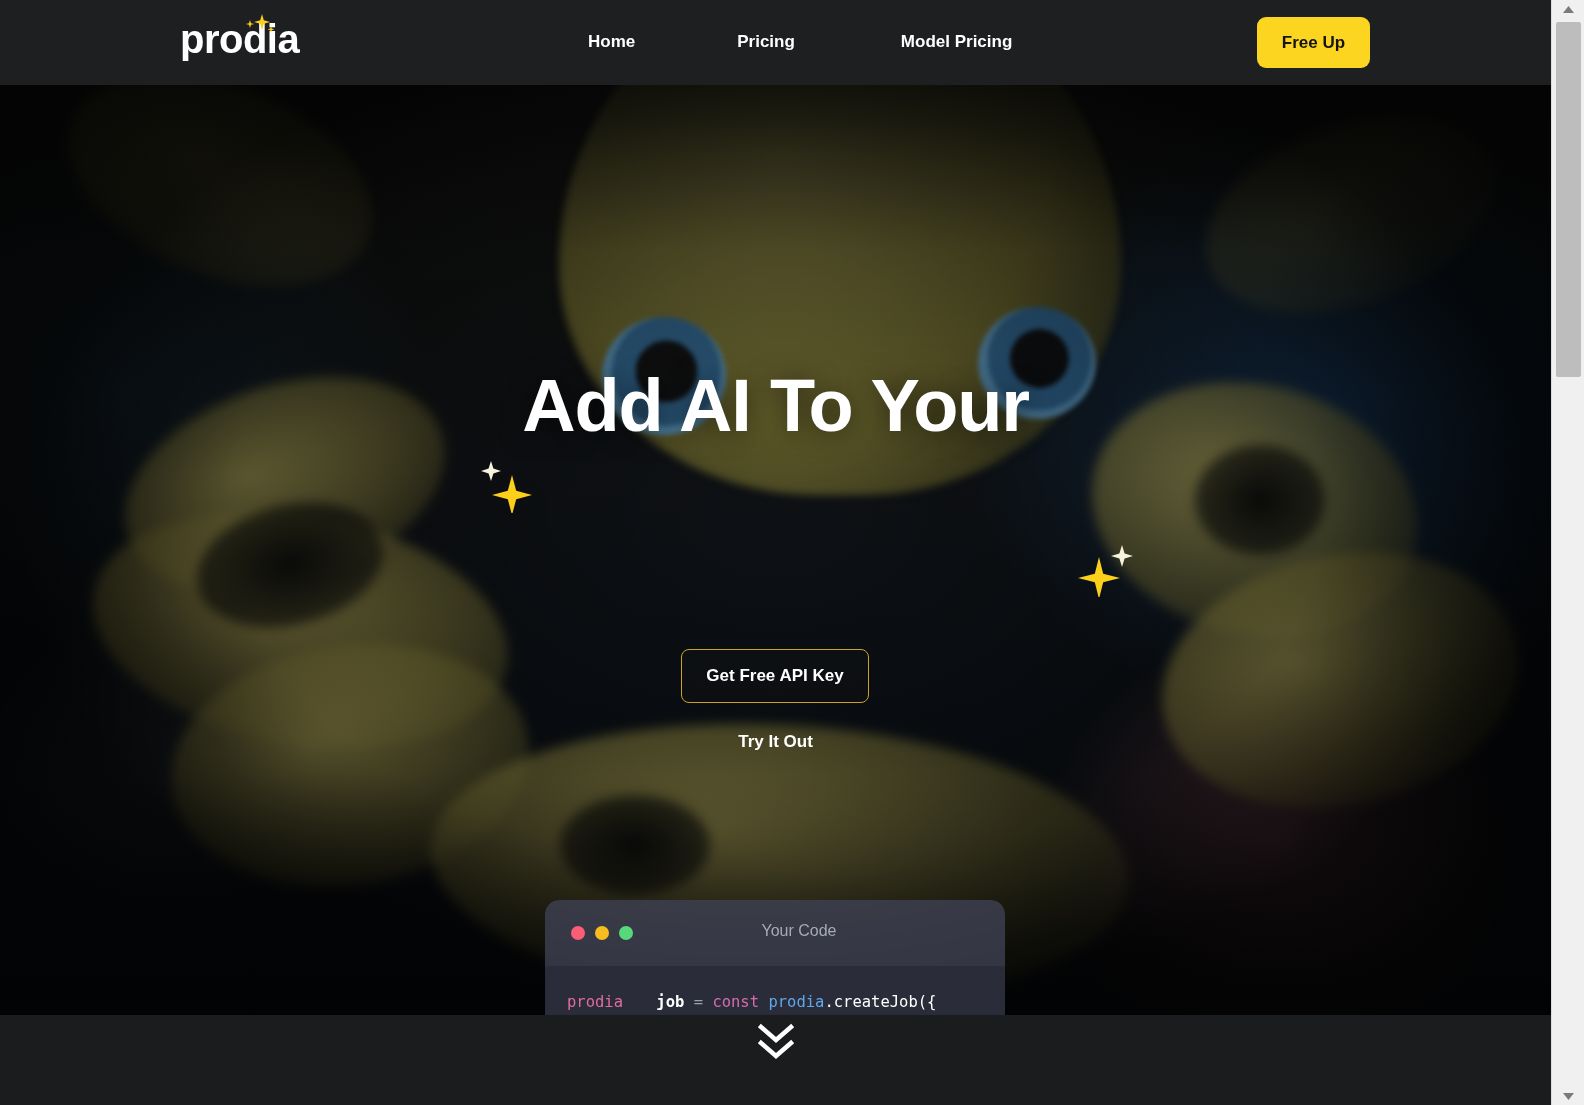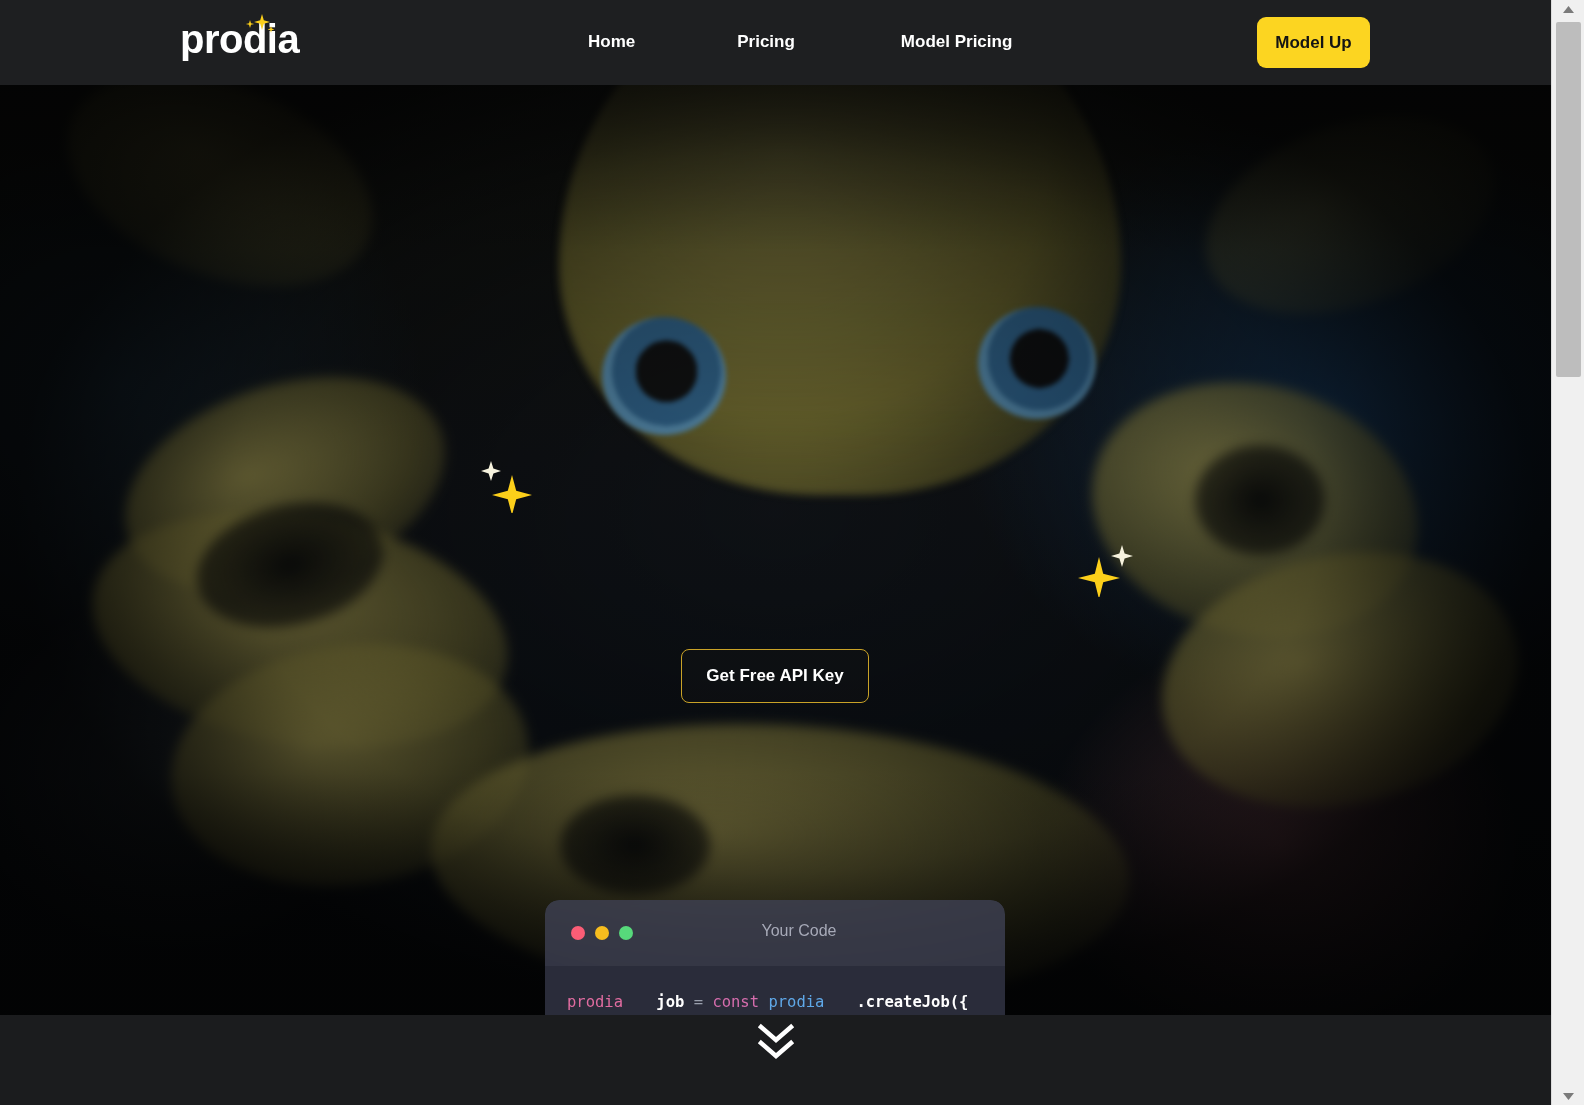--- a/index.html
+++ b/index.html
@@ -298,21 +298,21 @@
     font-family: "DejaVu Sans Mono", "Liberation Mono", monospace;
     font-size: 15.5px;
     line-height: 32px;
   }
   .code-line { white-space: pre; padding-left: 22px; color: #d7dae3; }
   .tok-kw      { color: #e06ca0; }
   .tok-kw2     { color: #d56dad; }
   .tok-var     { color: #ffffff; font-weight: 700; margin-left: 24px; }
   .tok-op      { color: #9aa0ae; }
   .tok-obj     { color: #5fa8e8; }
-  .tok-fn      { color: #ffffff; font-weight: 700; padding-left: 32px; }
+  .tok-fn      { color: #ffffff; font-weight: 400; }
   .tok-plain   { color: #cfd3dd; }
 
   
   .bottom-bar {
     position: absolute;
     left: 0;
     top: 1015px;
     width: 1551px;
     height: 90px;
     background: #1b1c1e;
@@ -396,24 +396,26 @@
         </div>
 
         <div class="spark" style="left:1078px; top:450px;">
           <svg width="56" height="62" viewBox="0 0 56 62" aria-hidden="true">
             <path d="M44 10 L46.6 18.4 L55 21 L46.6 23.6 L44 32 L41.4 23.6 L33 21 L41.4 18.4 Z" fill="#f7f3df"></path>
             <path d="M21 22 L25.2 38.8 L42 43 L25.2 47.2 L21 64 L16.8 47.2 L0 43 L16.8 38.8 Z" fill="#fccf1a"></path>
           </svg>
         </div>
 
         <h1 class="headline">
+          <span class="headline-line">Add AI To Your</span>
         </h1>
 
         <button class="cta-outline">Get Free API Key</button>
 
+        <div class="try-it">Try It Out</div>
 
         <div class="code-window">
           <div class="code-titlebar">
             <div class="dots">
               <span class="dot dot-red"></span>
               <span class="dot dot-yellow"></span>
               <span class="dot dot-green"></span>
             </div>
             <div class="code-title">Your Code</div>
           </div>
@@ -438,21 +440,21 @@
       </div>
 
       <nav class="nav">
         <a href="#">Home</a>
         <span class="nav-gap-1"></span>
         <a href="#">Pricing</a>
         <span class="nav-gap-2"></span>
         <a href="#">Model Pricing</a>
       </nav>
 
-      <button class="signup-btn">Model Up</button>
+      <button class="signup-btn">Free Up</button>
     </div>
 
     <div class="bottom-bar"></div>
     <div class="scroll-chevron">
       <svg width="44" height="46" viewBox="0 0 44 46" aria-hidden="true">
         <path d="M7 9 L22 22 L37 9" fill="none" stroke="#ffffff" stroke-width="4.5" stroke-linecap="square"></path>
         <path d="M7 25 L22 38 L37 25" fill="none" stroke="#ffffff" stroke-width="4.5" stroke-linecap="square"></path>
       </svg>
     </div>
 

